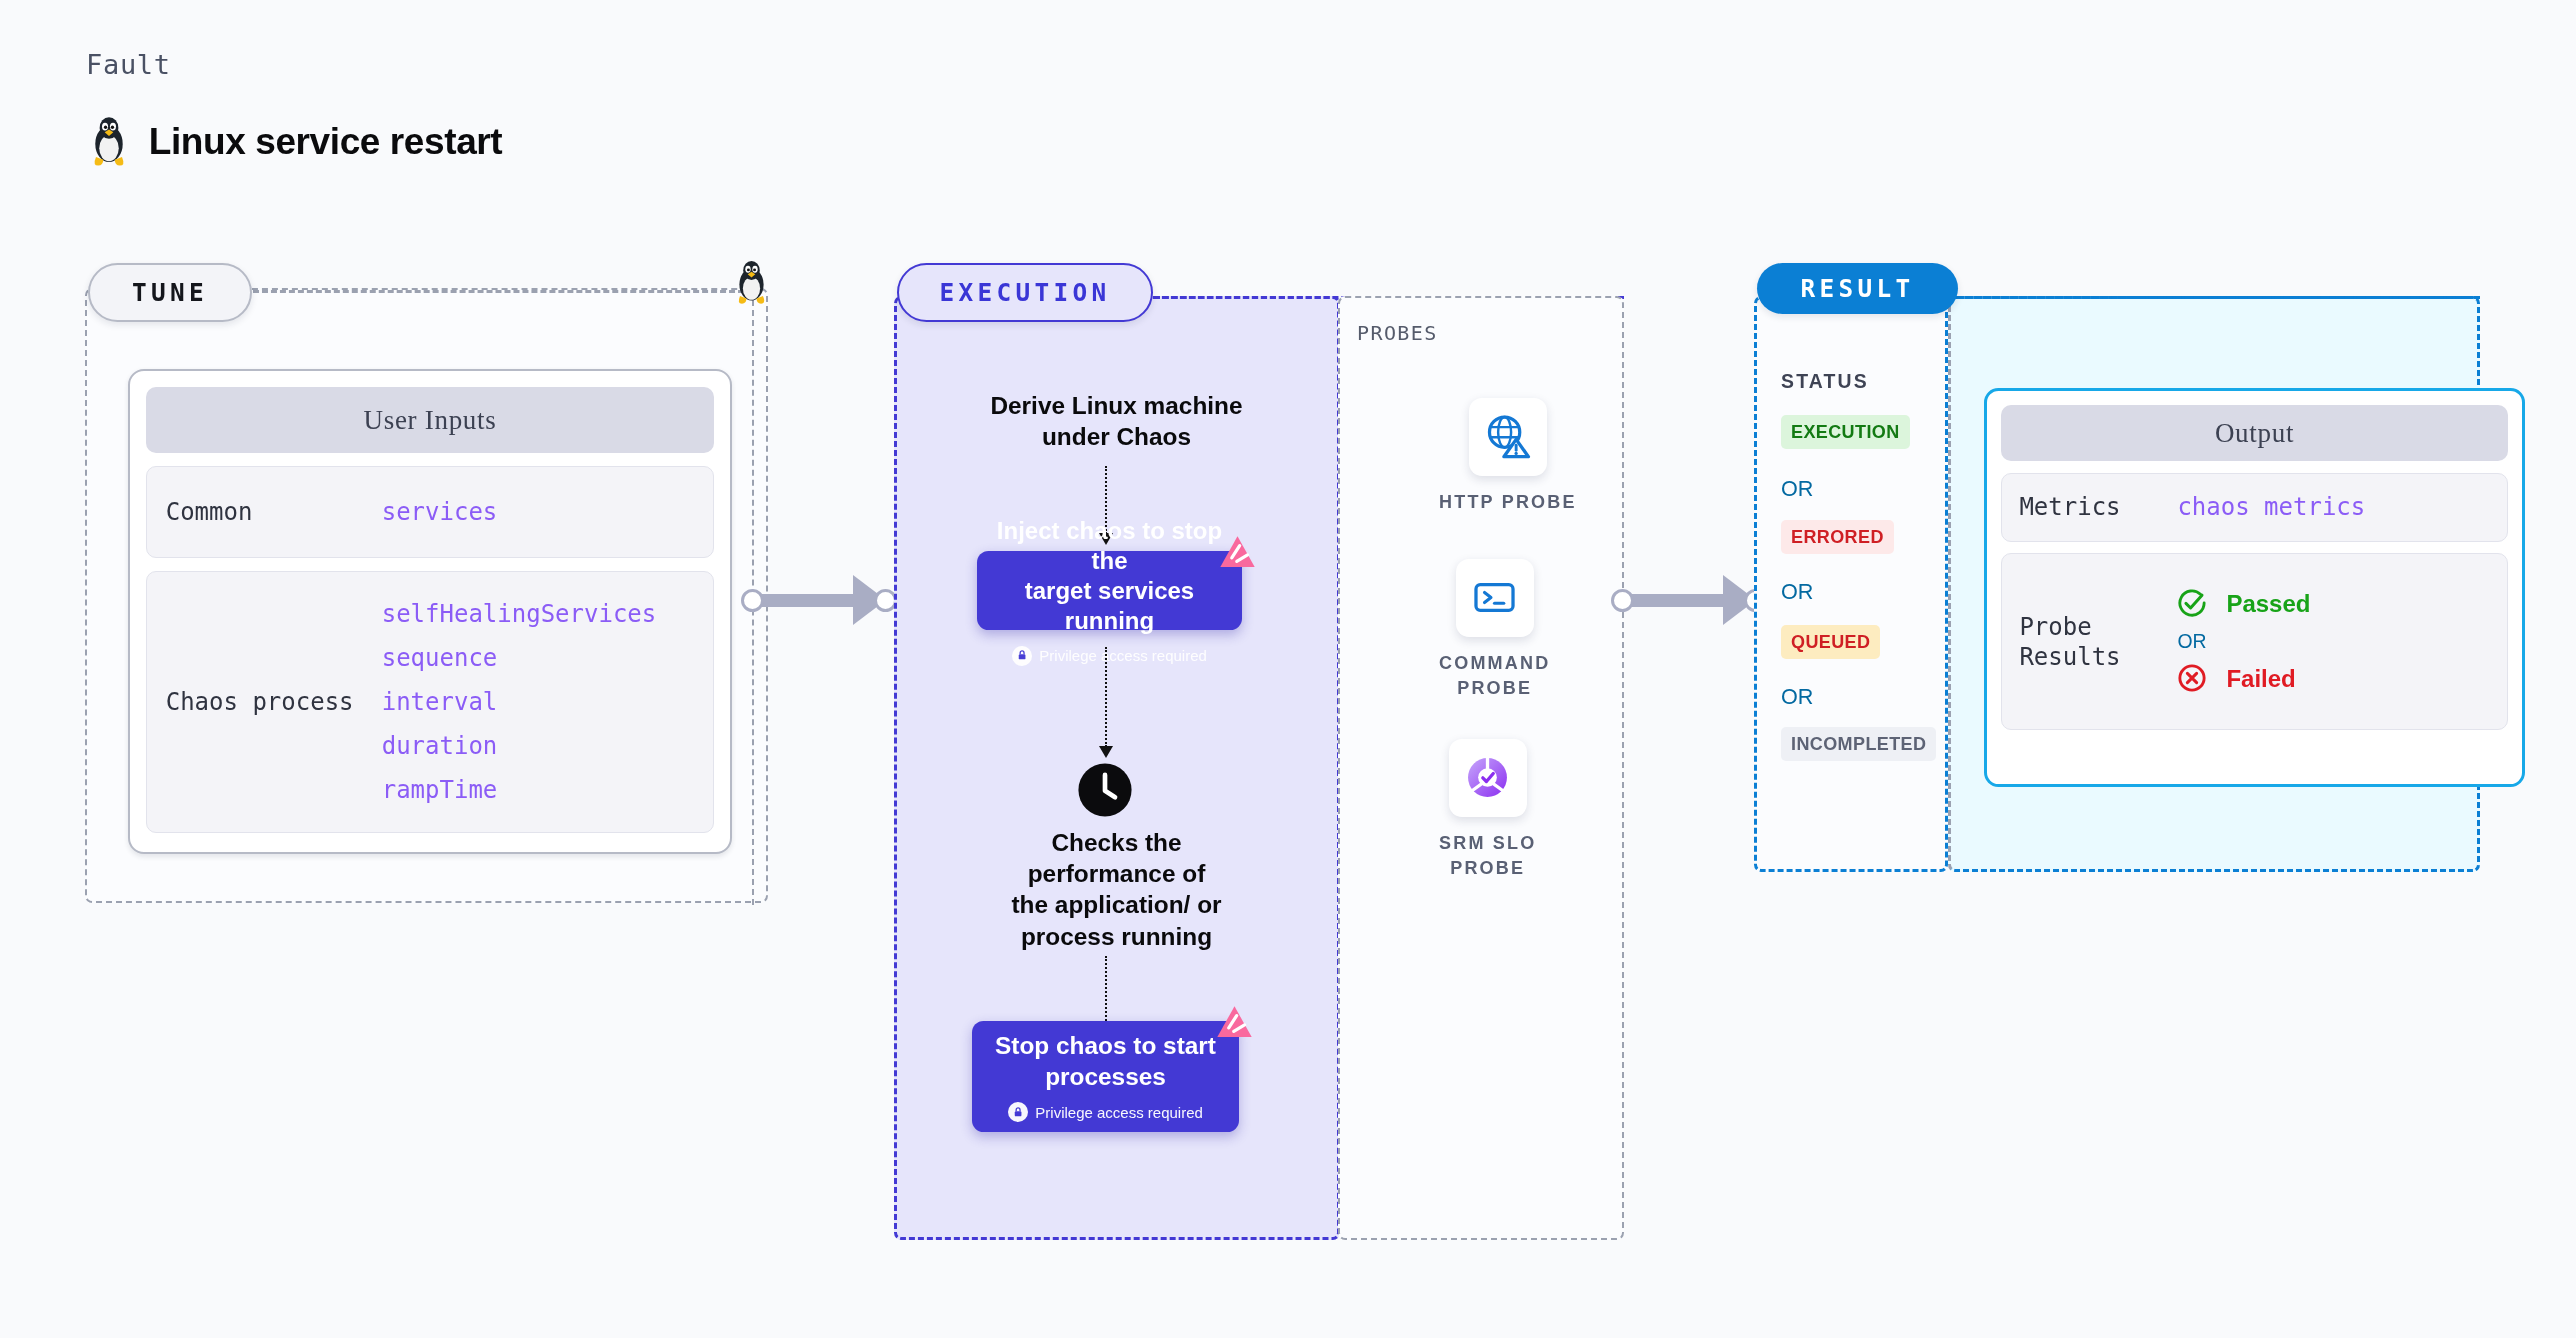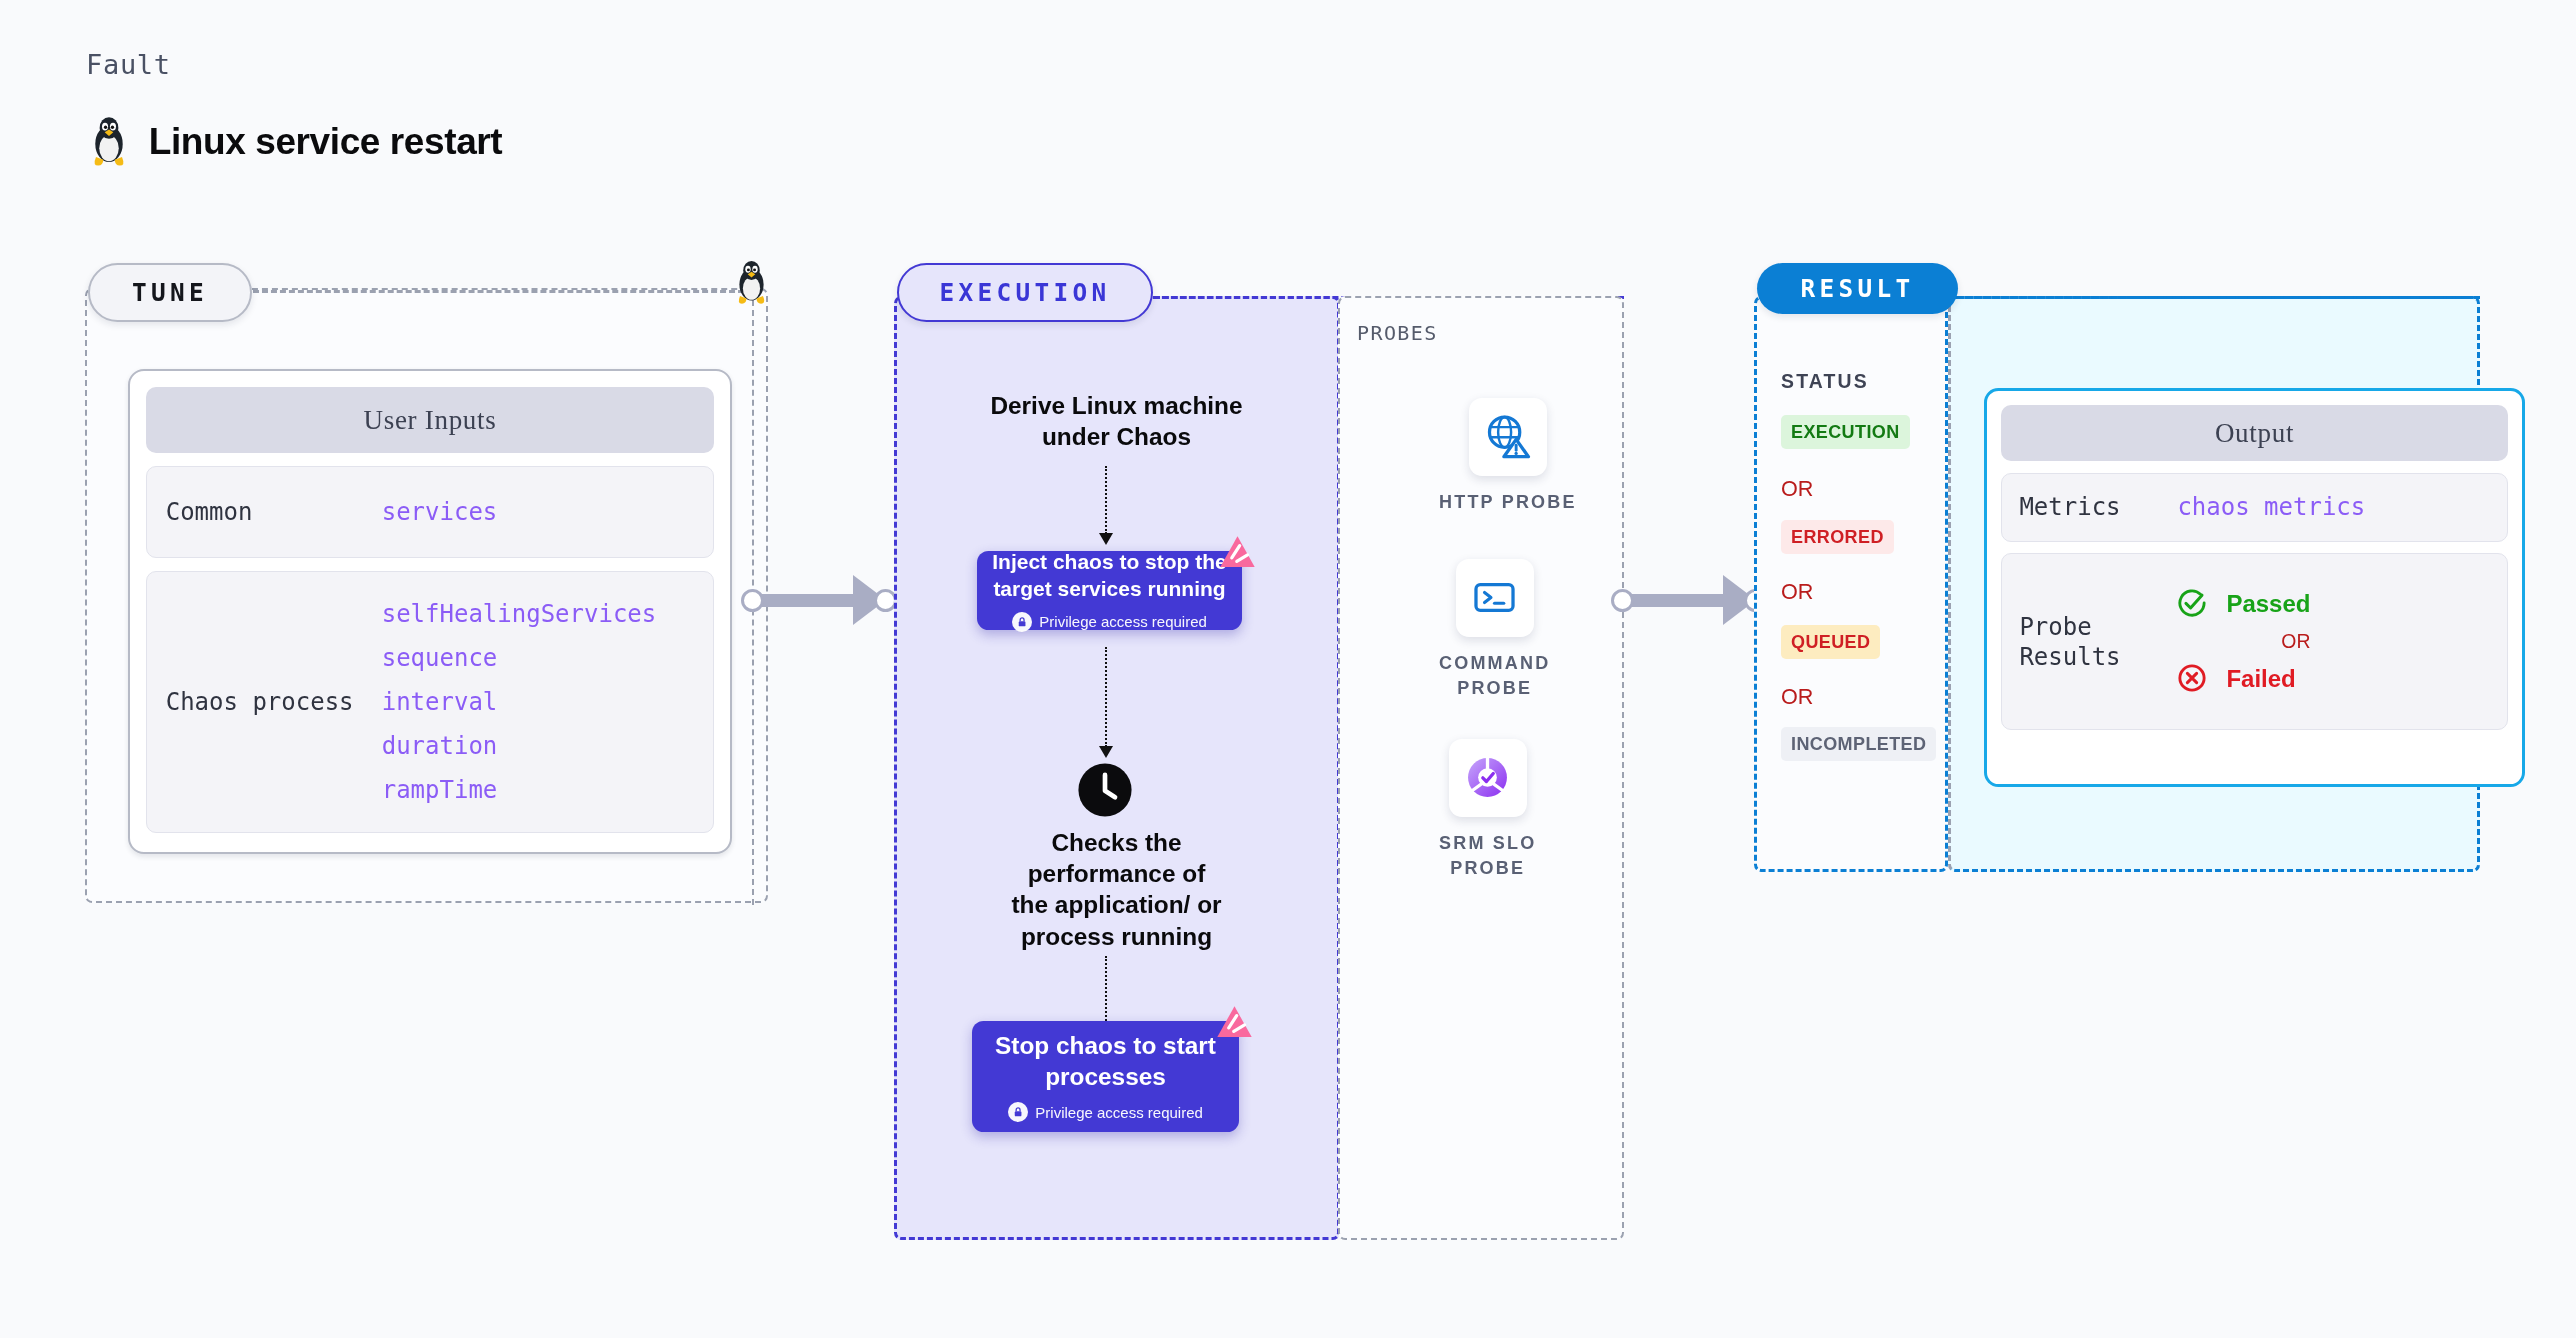--- a/index.html
+++ b/index.html
@@ -66,21 +66,21 @@
     font-size: 24.4px; line-height: 1.28; color: #0a0a0c;
     font-family: "Liberation Sans", sans-serif;
   }
   .chaos-card {
     position: absolute; background: #4339d4; border-radius: 11.5px;
     box-shadow: 0 4.3px 11.5px rgba(50,40,170,.30);
     display: flex; flex-direction: column; align-items: center; justify-content: center;
     color: #fff; padding: 13px 14.4px;
   }
   .chaos-card .cc-title {
-    font-size: 21px; font-weight: 700; text-align: center; line-height: 1.25;
+    font-size: 24px; font-weight: 700; text-align: center; line-height: 1.25;
   }
   .chaos-card .cc-sub {
     margin-top: 10px; display: flex; align-items: center; gap: 7.2px;
     font-size: 15px; font-weight: 400; opacity: .96;
   }
   .lock-badge {
     width: 20px; height: 20px; border-radius: 50%; background: #ffffff;
     display: flex; align-items: center; justify-content: center; flex: 0 0 auto;
   }
   .harness-mark { position: absolute; width: 43px; height: 39px; }
@@ -117,23 +117,22 @@
   .status-title {
     position: absolute; font-size: 19.4px; font-weight: 700; letter-spacing: 2.2px;
     color: #3e4354; font-family: "Liberation Sans", sans-serif;
   }
   .badge {
     position: absolute; border-radius: 5px; padding: 6.5px 10px;
     font-size: 18px; font-weight: 700; letter-spacing: 0.4px;
     font-family: "Liberation Sans", sans-serif; white-space: nowrap;
   }
   .or-text {
-    position: absolute; font-size: 21.6px; color: #b91c1c;
+    position: absolute; font-size: 21.6px; color: #0369a1;
     font-family: "Liberation Sans", sans-serif;
-    text-align: right;
   }
 
   .output-panel {
     position: absolute; border: 3.6px solid #17a8e8; border-radius: 14.4px;
     background: #ffffff; padding: 14.4px;
   }
 
   .pf-row { display: flex; align-items: center; gap: 19px; }
   .pf-text { font-size: 24px; font-weight: 700; font-family: "Liberation Sans", sans-serif; }
 

